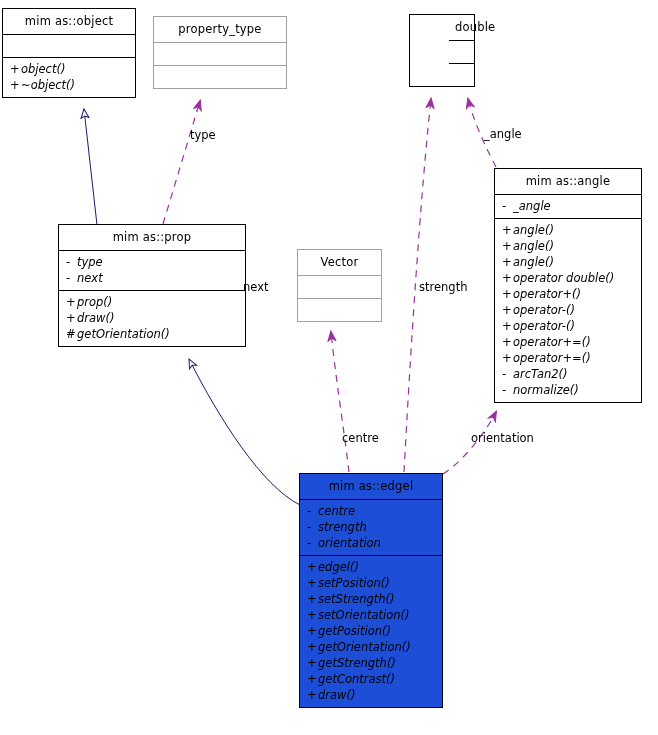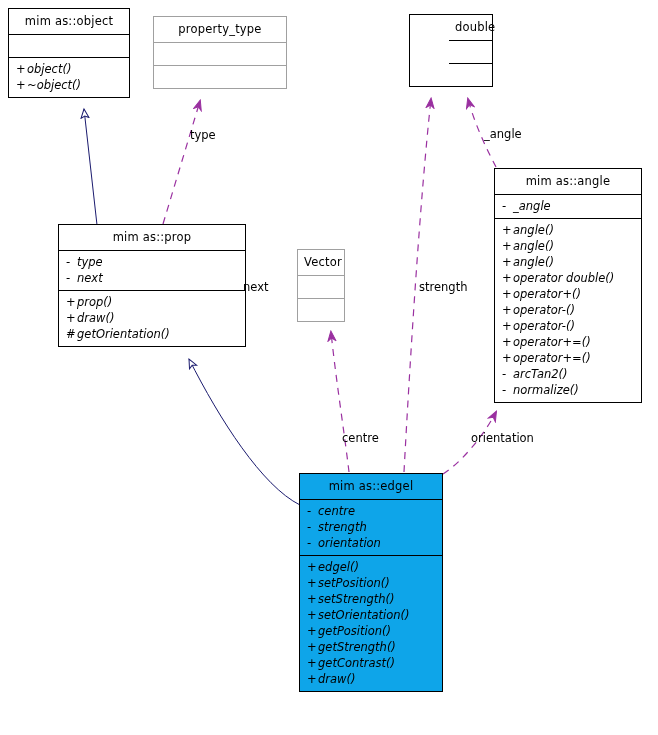--- a/index.html
+++ b/index.html
@@ -33,21 +33,21 @@
     border: 1px solid #000000;
     font-size: 11.5px;
     line-height: 16px;
     color: #000000;
     z-index: 2;
   }
   .uml-class.muted {
     border-color: #a0a0a0;
   }
   .uml-class.shaded {
-    background: #0ea5e9;
+    background: #1d4ed8;
   }
   .uml-class .title {
     text-align: center;
     padding: 4px 6px 5px 6px;
     white-space: nowrap;
     letter-spacing: 0.2px;
   }
   .uml-class .sep {
     border-top: 1px solid #000000;
     height: 0;
@@ -108,40 +108,40 @@
 
     <path d="M 496,167 C 487,150 475,125 468,99" fill="none" stroke="#9a30a0" stroke-width="1.2" stroke-dasharray="7,6" marker-end="url(#assoc-arrow)"></path>
 
     <path d="M 404,472 C 410,360 420,200 431,99" fill="none" stroke="#9a30a0" stroke-width="1.2" stroke-dasharray="7,6" marker-end="url(#assoc-arrow)"></path>
 
     <path d="M 349,472 C 344,430 336,380 331,332" fill="none" stroke="#9a30a0" stroke-width="1.2" stroke-dasharray="7,6" marker-end="url(#assoc-arrow)"></path>
 
     <path d="M 443,474 C 462,462 484,435 496,412" fill="none" stroke="#9a30a0" stroke-width="1.2" stroke-dasharray="7,6" marker-end="url(#assoc-arrow)"></path>
   </svg>
 
-  <div class="uml-class" style="left:8px; top:8px; width:122px;">
+  <div class="uml-class" style="left:2px; top:8px; width:134px;">
     <div class="title">mim as::object</div>
     <div class="sep"></div>
     <div class="compartment empty"></div>
     <div class="sep"></div>
     <div class="compartment">
       <div class="member"><span class="vis">+</span><span>object()</span></div>
       <div class="member"><span class="vis">+</span><span>~object()</span></div>
     </div>
   </div>
 
   <div class="uml-class muted" style="left:153px; top:16px; width:134px;">
     <div class="title">property_type</div>
     <div class="sep"></div>
     <div class="compartment empty"></div>
     <div class="sep"></div>
     <div class="compartment empty"></div>
   </div>
 
-  <div class="uml-class" style="left:409px; top:14px; width:84px;padding-left:39px;">
+  <div class="uml-class" style="left:409px; top:14px; width:66px;padding-left:39px;">
     <div class="title">double</div>
     <div class="sep"></div>
     <div class="compartment empty"></div>
     <div class="sep"></div>
     <div class="compartment empty"></div>
   </div>
 
   <div class="uml-class" style="left:494px; top:168px; width:148px;">
     <div class="title">mim as::angle</div>
     <div class="sep"></div>
@@ -172,21 +172,21 @@
       <div class="member"><span class="vis">-</span><span>next</span></div>
     </div>
     <div class="sep"></div>
     <div class="compartment">
       <div class="member"><span class="vis">+</span><span>prop()</span></div>
       <div class="member"><span class="vis">+</span><span>draw()</span></div>
       <div class="member"><span class="vis">#</span><span>getOrientation()</span></div>
     </div>
   </div>
 
-  <div class="uml-class muted" style="left:297px; top:249px; width:48px;">
+  <div class="uml-class muted" style="left:297px; top:249px; width:85px;">
     <div class="title">Vector</div>
     <div class="sep"></div>
     <div class="compartment empty"></div>
     <div class="sep"></div>
     <div class="compartment empty"></div>
   </div>
 
   <div class="uml-class shaded" style="left:299px; top:473px; width:144px;">
     <div class="title">mim as::edgel</div>
     <div class="sep"></div>
@@ -195,20 +195,21 @@
       <div class="member"><span class="vis">-</span><span>strength</span></div>
       <div class="member"><span class="vis">-</span><span>orientation</span></div>
     </div>
     <div class="sep"></div>
     <div class="compartment">
       <div class="member"><span class="vis">+</span><span>edgel()</span></div>
       <div class="member"><span class="vis">+</span><span>setPosition()</span></div>
       <div class="member"><span class="vis">+</span><span>setStrength()</span></div>
       <div class="member"><span class="vis">+</span><span>setOrientation()</span></div>
       <div class="member"><span class="vis">+</span><span>getPosition()</span></div>
+      <div class="member"><span class="vis">+</span><span>getOrientation()</span></div>
       <div class="member"><span class="vis">+</span><span>getStrength()</span></div>
       <div class="member"><span class="vis">+</span><span>getContrast()</span></div>
       <div class="member"><span class="vis">+</span><span>draw()</span></div>
     </div>
   </div>
 
   <div class="edge-label" style="left:190px; top:129px;">type</div>
   <div class="edge-label" style="left:243px; top:281px;">next</div>
   <div class="edge-label" style="left:484px; top:128px;">_angle</div>
   <div class="edge-label" style="left:419px; top:281px;">strength</div>

